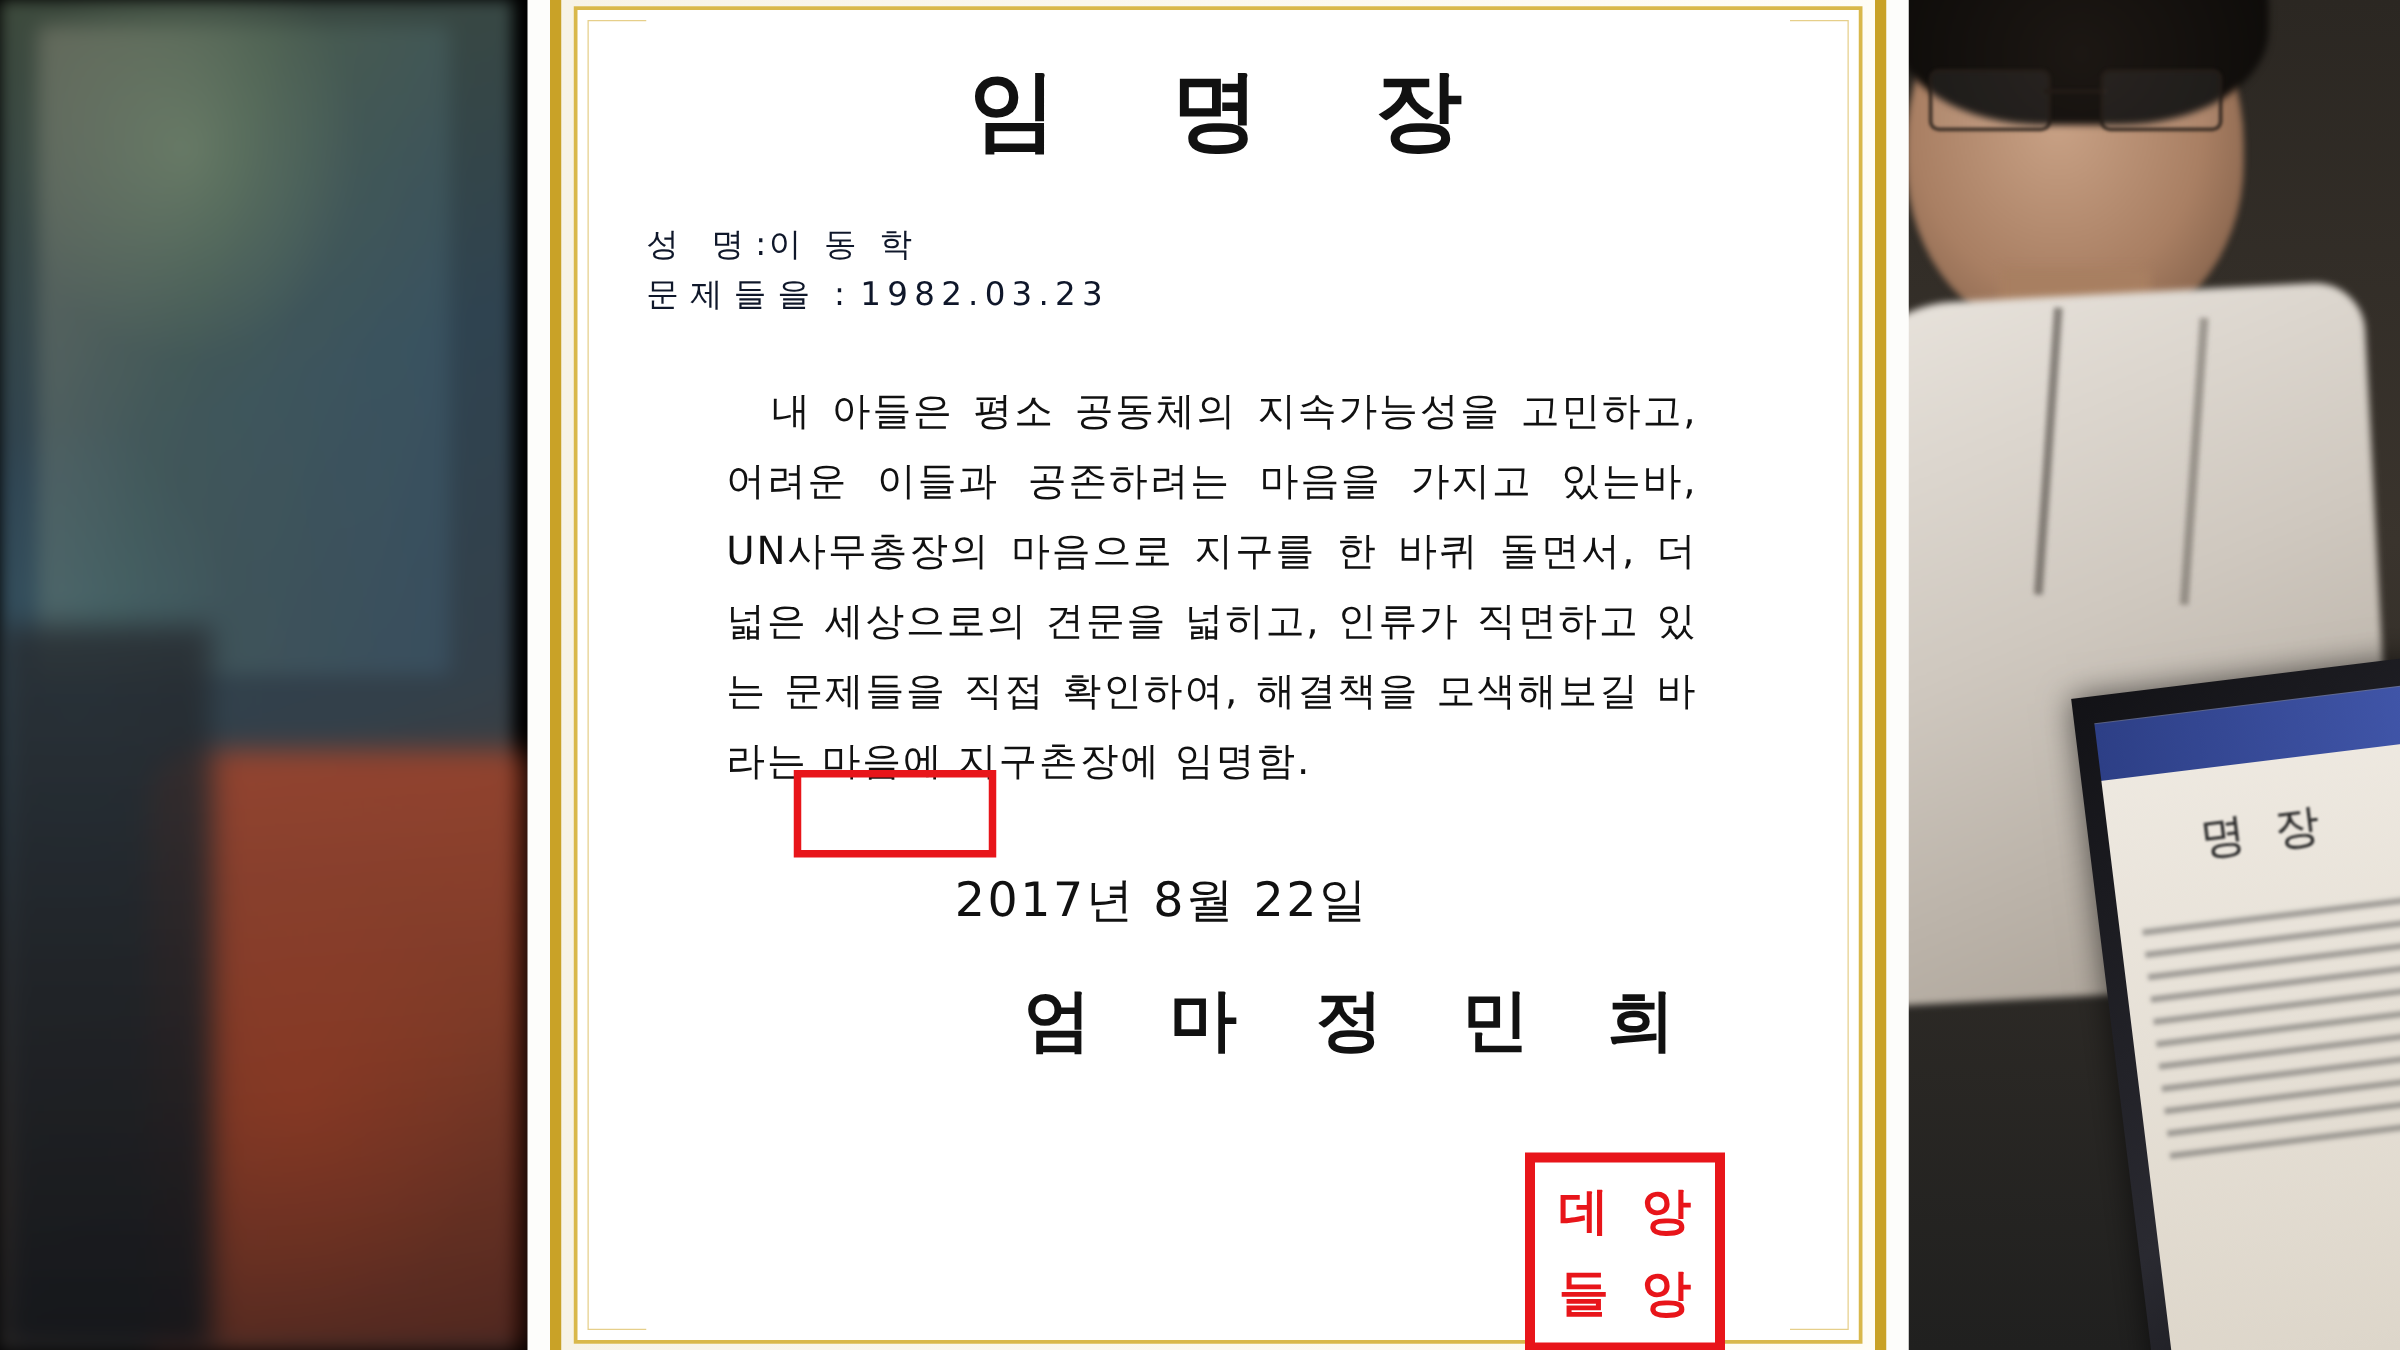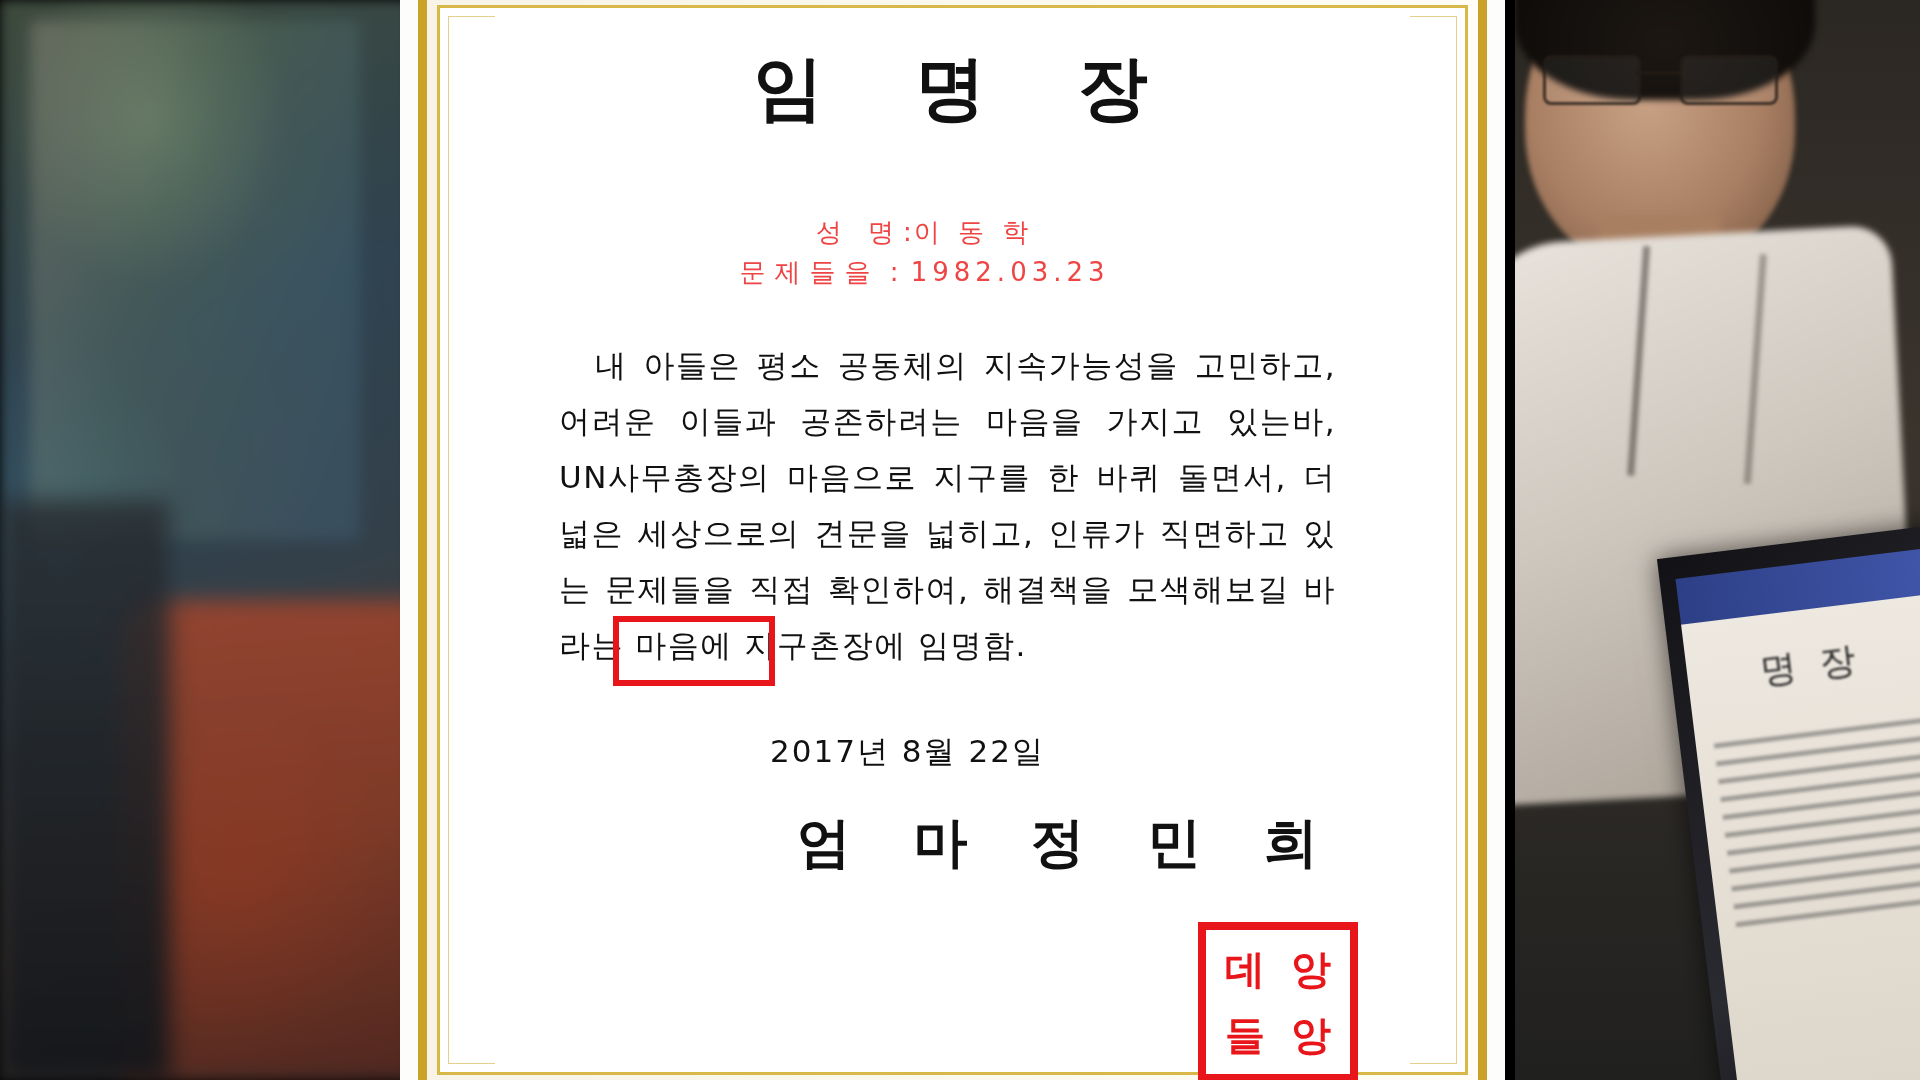--- a/index.html
+++ b/index.html
@@ -165,21 +165,21 @@
     display: block;
     height: 5px;
     margin-bottom: 13px;
     background: rgba(70,70,70,0.45);
     filter: blur(1.6px);
   }
 
   
   .cert-wrap {
     position: absolute;
-    left: 400px; top: 0;
+    left: 422px; top: 0;
     width: 1105px; height: 1080px;
     background: #fdfdfb;
   }
   .gold-outer {
     position: absolute;
     left: 18px; top: -14px;
     right: 18px; bottom: -14px;
     border: 9px solid #c9a227;
     background: linear-gradient(90deg, #f7f3e6, #fffdf5);
   }
@@ -209,25 +209,25 @@
     font-size: 70px;
     font-weight: 700;
     letter-spacing: 34px;
     color: #111;
     padding-top: 34px;
     padding-left: 30px;
     white-space: nowrap;
   }
 
   .meta {
-    margin-top: 76px;
+    margin-top: 40px;
     padding-right: 56px;
-    text-align: center;
+    text-align: left;
     font-family: "DejaVu Sans", sans-serif;
-    color: #ef4444;
+    color: #0f172a;
   }
   .meta .row {
     font-size: 26px;
     letter-spacing: 2px;
     line-height: 1.55;
     white-space: nowrap;
   }
   .meta .row .lbl { letter-spacing: 9px; }
   .meta .row .val { letter-spacing: 5px; }
 
@@ -249,21 +249,21 @@
     width: 150px;
     height: 58px;
     border: 6px solid #e8151a;
     pointer-events: none;
   }
 
   .date-line {
     margin-top: 58px;
     text-align: center;
     font-family: "DejaVu Sans", sans-serif;
-    font-size: 31px;
+    font-size: 38px;
     letter-spacing: 2px;
     color: #111;
     padding-right: 90px;
   }
   .signature {
     margin-top: 34px;
     text-align: right;
     font-family: "DejaVu Serif", serif;
     font-size: 54px;
     font-weight: 700;

